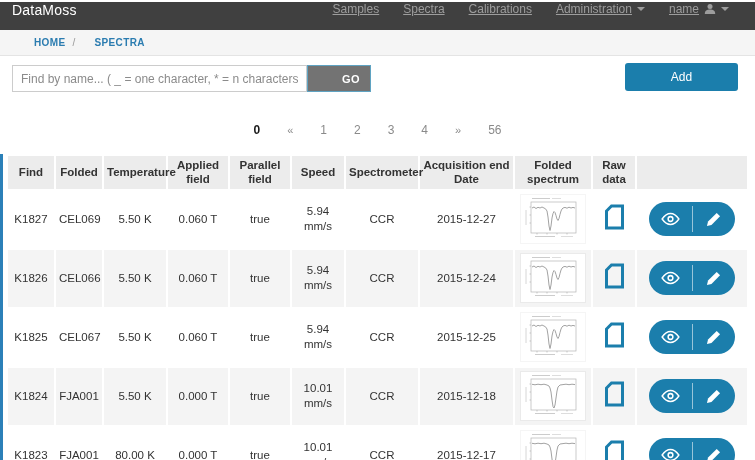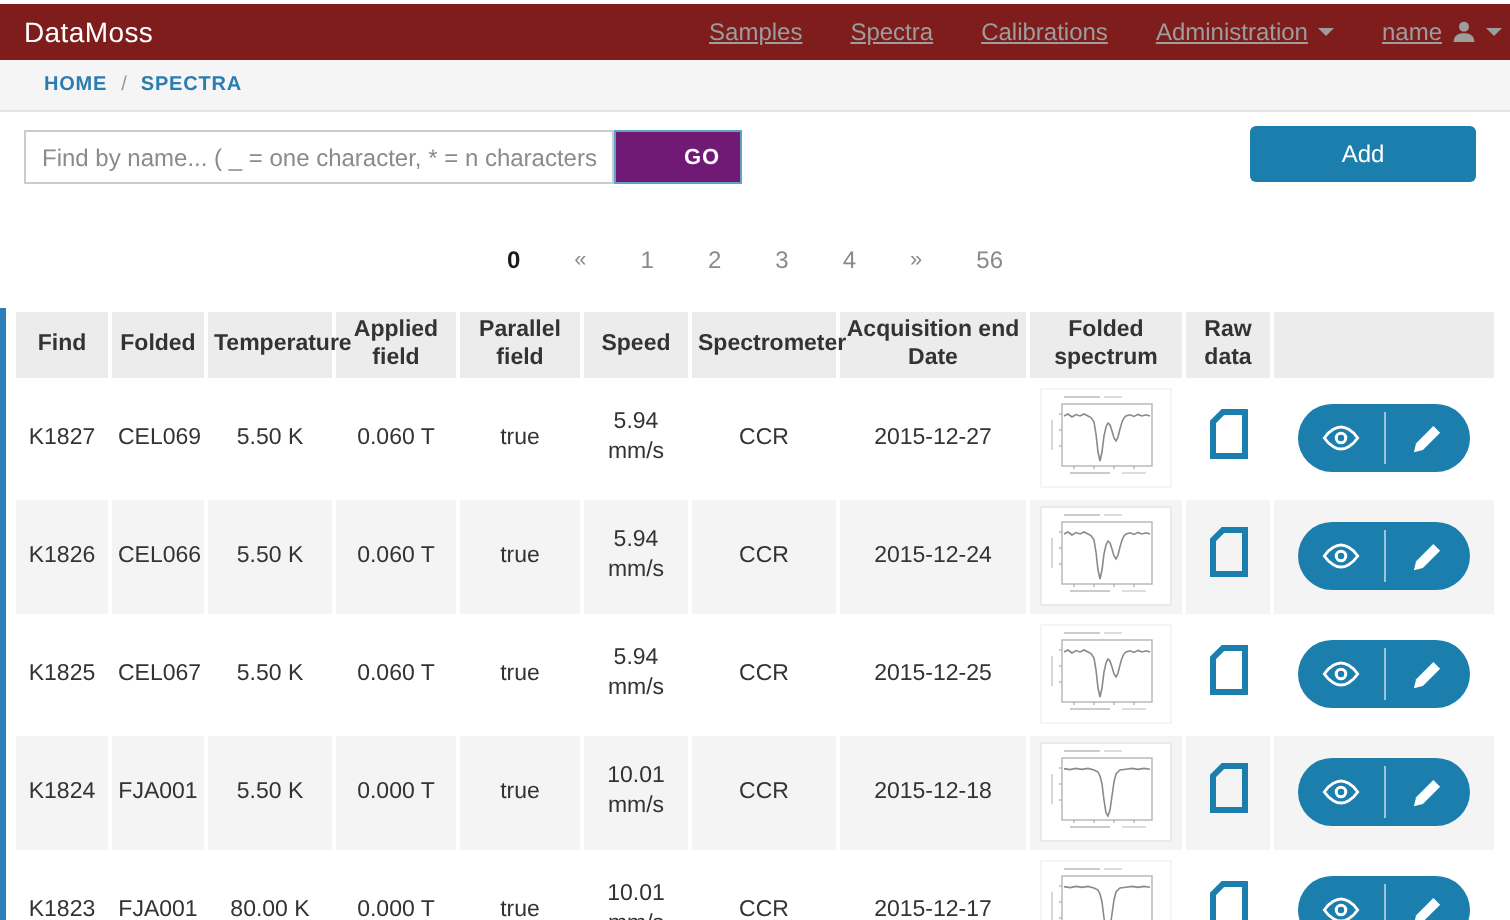--- a/index.html
+++ b/index.html
@@ -1,44 +1,44 @@
 <!DOCTYPE html>
 <html><head>
 <meta charset="utf-8">
 <style>
   * { margin:0; padding:0; box-sizing:border-box; }
   html,body { width:755px; height:460px; overflow:hidden; background:#fff;
     font-family:"Liberation Sans", sans-serif; color:#333; }
 
   
-  .navbar { margin-top:2px; height:28px; background:#7f1d1d; display:flex;
-    align-items:center; justify-content:space-between; padding:0 4px 0 12px; }
+  .navbar { margin-top:2px; height:28px; background:#404040; display:flex;
+    align-items:flex-start; justify-content:space-between; padding:0 26px 0 12px; }
   .brand { color:#fff; font-size:14px; letter-spacing:.2px; cursor:pointer; }
   .nav-right { display:flex; align-items:center; gap:24px; }
   .nav-link { color:#9d9d9d; font-size:12px; cursor:pointer; display:flex;
     align-items:center; gap:5px;text-decoration:underline; }
   .caret { width:0; height:0; border-left:4px solid transparent;
     border-right:4px solid transparent; border-top:4px solid #9d9d9d; display:inline-block; }
   .person-svg { display:inline-block; vertical-align:middle; }
 
   
   .breadcrumb-bar { height:26px; background:#f5f5f5; border-bottom:1px solid #e4e4e4;
     display:flex; align-items:center; padding-left:22px; }
   .crumb { font-size:10px; font-weight:bold; color:#2b7cb0; letter-spacing:.4px;
-    cursor:pointer; }
+    cursor:pointer;margin-left:12px; }
   .crumb-sep { font-size:10px; color:#999; margin:0 7px; }
 
   
   .toolbar { position:relative; height:62px; }
   .search-input { position:absolute; left:12px; top:9px; width:295px; height:27px;
     border:1px solid #ccc; padding:0 8px; font-size:12px; color:#333;
     font-family:"Liberation Sans", sans-serif; outline:none; }
   .search-input::placeholder { color:#8b8b8b; }
   .go-btn { position:absolute; left:307px; top:9px; width:64px; height:27px;
-    background:#701a75; color:#fff; border:1px solid #5fa3c2; font-size:11px;
+    background:#737373; color:#fff; border:1px solid #5fa3c2; font-size:11px;
     font-weight:bold; letter-spacing:.5px; cursor:pointer;padding-left:24px; }
   .add-btn { position:absolute; right:17px; top:7px; width:113px; height:28px;
     background:#1b7eac; color:#fff; border:none; border-radius:3px; font-size:12px;
     cursor:pointer; font-family:"Liberation Sans", sans-serif; }
 
   
   .pagination { display:flex; justify-content:center; align-items:center; gap:27px;
     height:24px; margin-bottom:12px; font-size:12px; color:#8a8a8a; }
   .page-item { cursor:pointer; }
   .page-item.current { color:#1a1a1a; font-weight:bold; }

